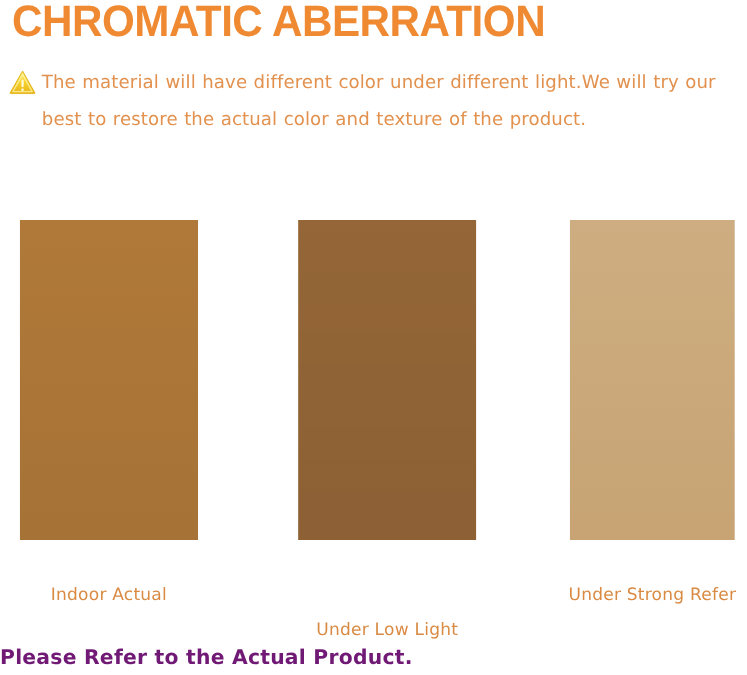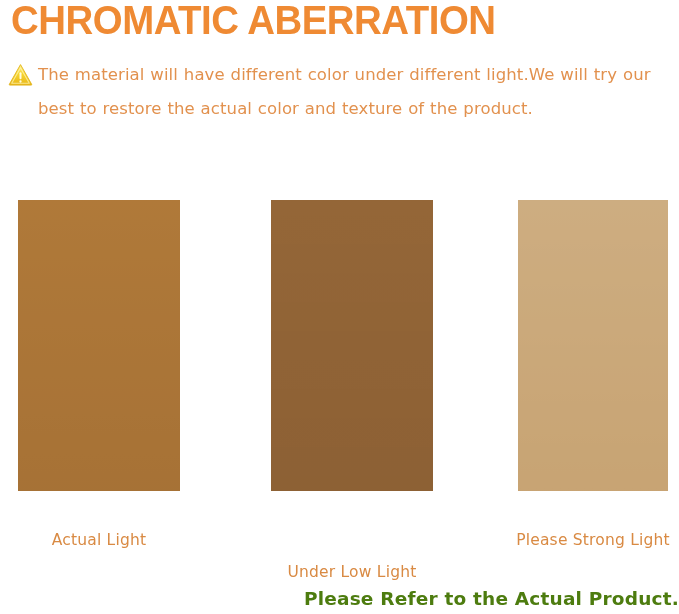--- a/index.html
+++ b/index.html
@@ -175,25 +175,25 @@
   .caption.c1 { left: 18px;  width: 162px; }
   .caption.c2 { left: 271px; width: 162px; margin-top: 32px; }
   .caption.c3 { left: 513px; width: 160px; }
 
   
   .footer-note {
     position: absolute;
     left: 0;
     top: 588px;
     width: 679px;
-    text-align: right;
+    text-align: left;
     font-family: "DejaVu Sans", sans-serif;
     font-weight: bold;
     font-size: 18.5px;
-    color: #4d7c0f;
+    color: #701a75;
     letter-spacing: 0.2px;
     white-space: nowrap;
   }
 </style>
 </head>
 <body>
 
 <div class="page-title">CHROMATIC ABERRATION</div>
 
 <div class="notice">
@@ -224,18 +224,18 @@
     <div class="wood"></div>
     <div class="tint"></div>
   </div>
   <div class="swatch s3">
     <div class="wood"></div>
     <div class="tint"></div>
   </div>
 </div>
 
 <div class="captions">
-  <div class="caption c1">Actual Light</div>
+  <div class="caption c1">Indoor Actual</div>
   <div class="caption c2">Under Low Light</div>
-  <div class="caption c3">Please Strong Light</div>
+  <div class="caption c3">Under Strong Refer</div>
 </div>
 
 <div class="footer-note">Please Refer to the Actual Product.</div>
 
 </body></html>

